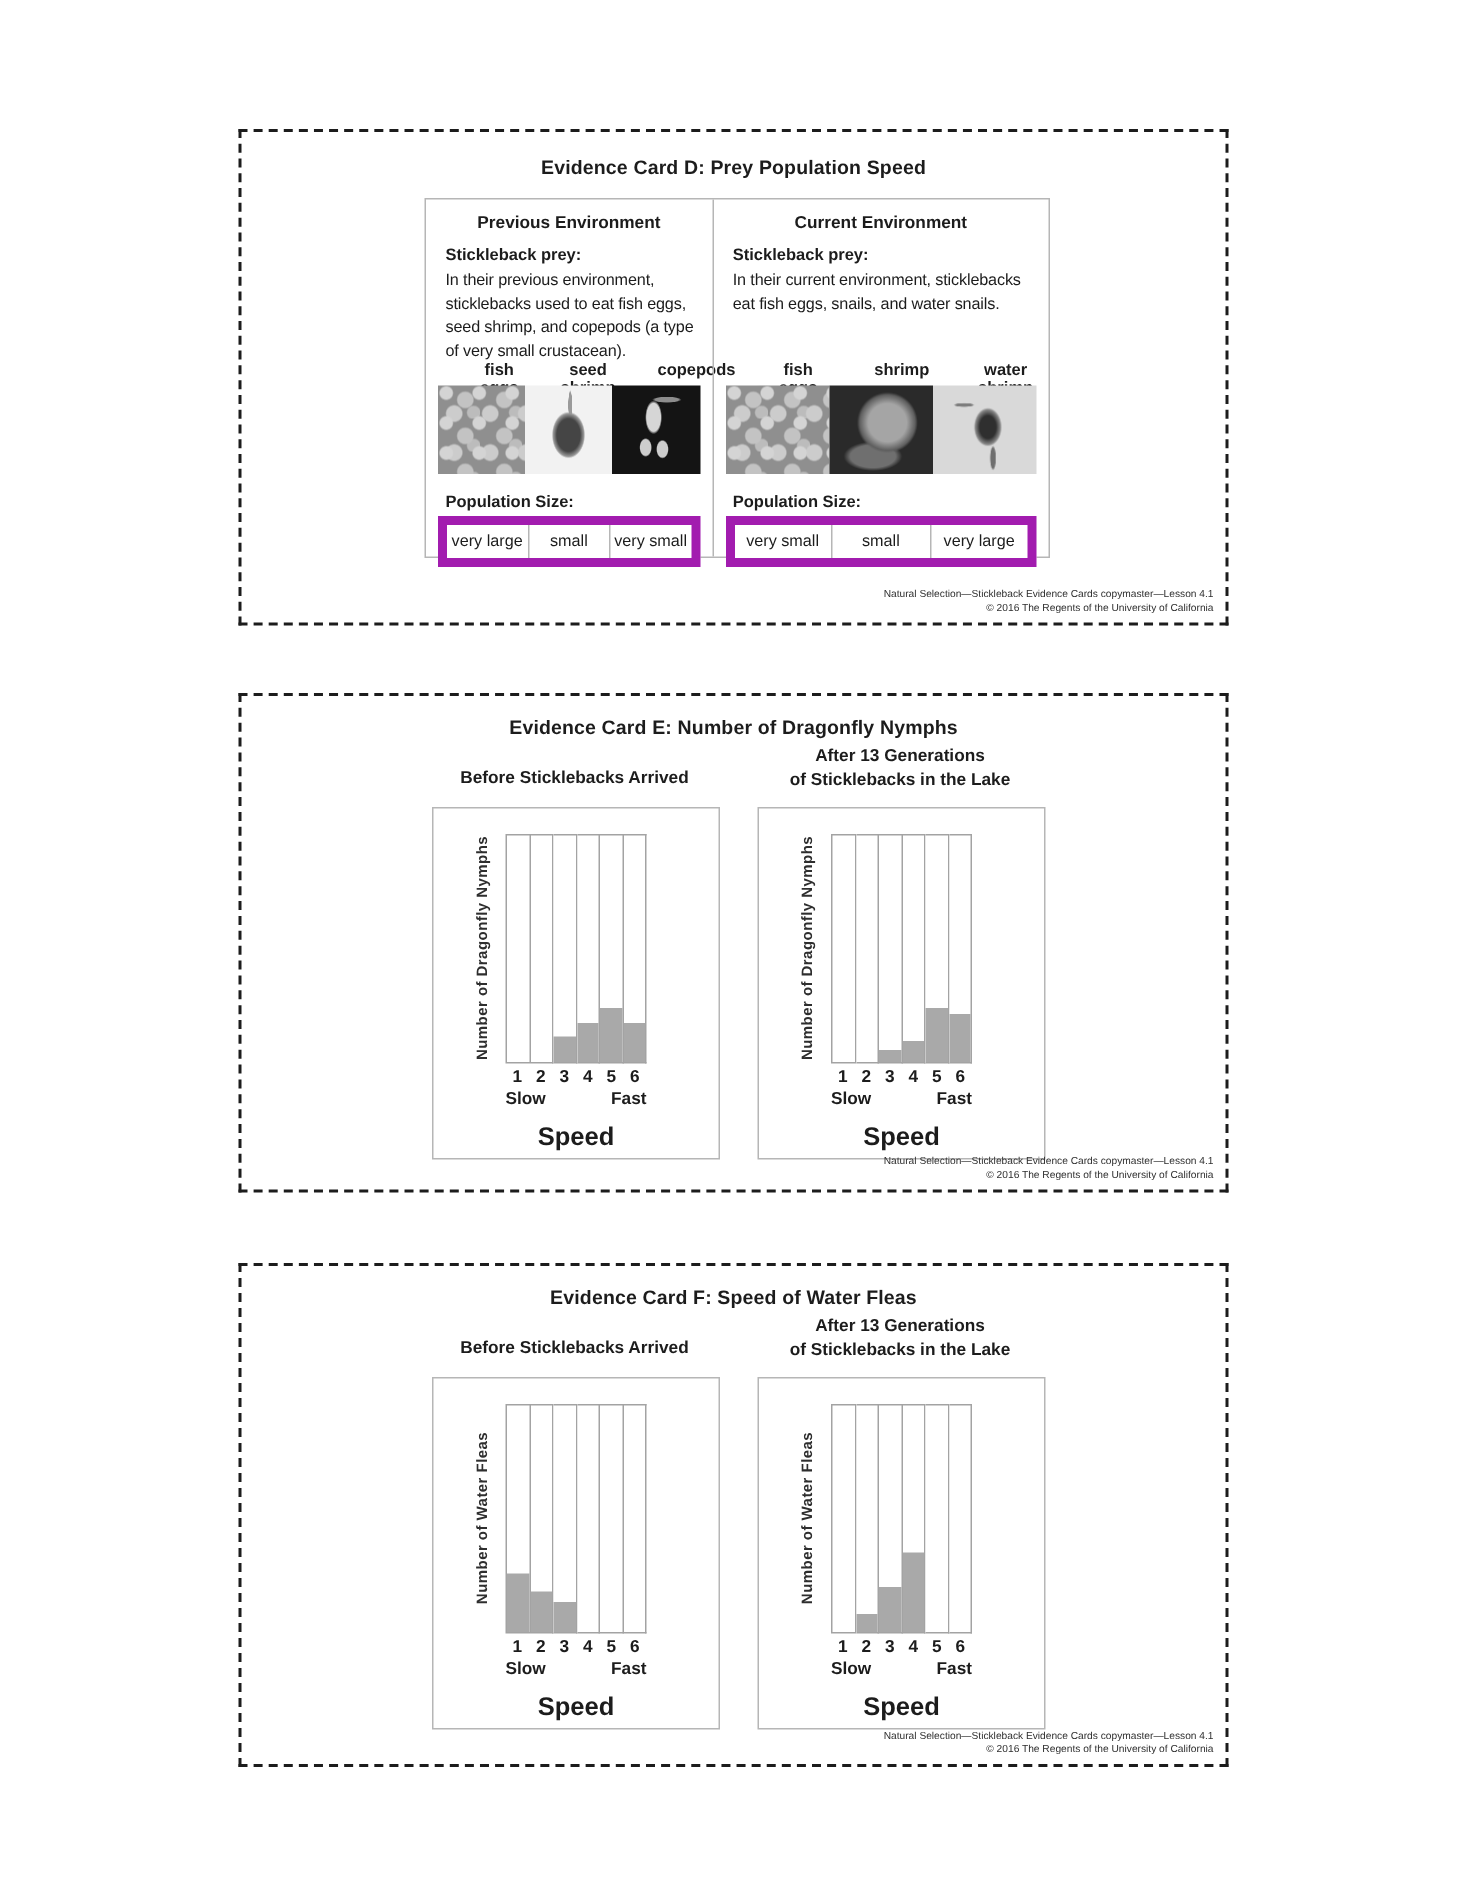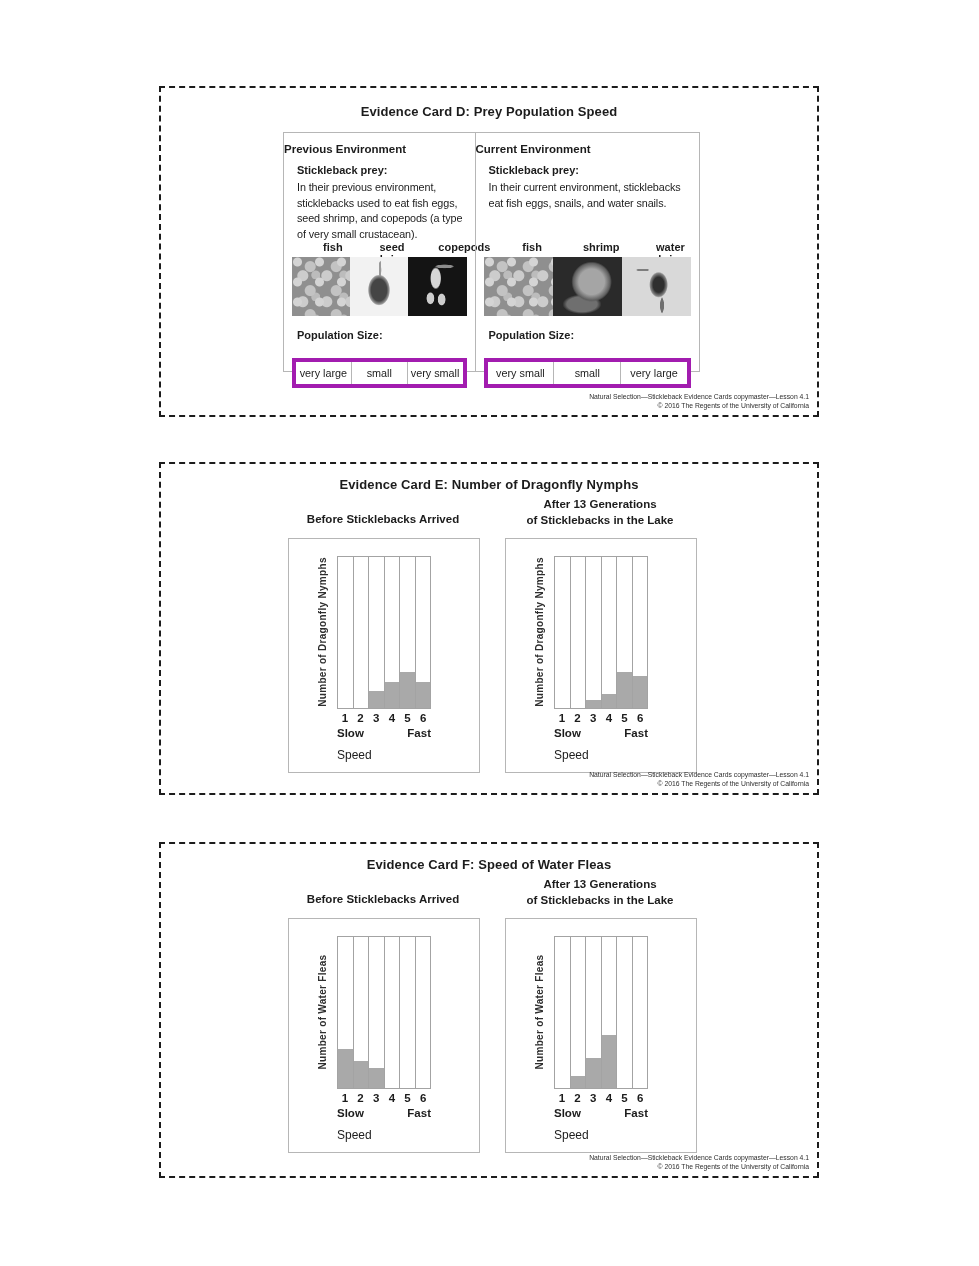--- a/index.html
+++ b/index.html
@@ -13,21 +13,21 @@
 
   .card-title{position:absolute;left:0;right:0;text-align:center;font-size:13px;font-weight:bold;letter-spacing:.1px;}
   #card-d .card-title{top:16px;}
   #card-e .card-title{top:13px;}
   #card-f .card-title{top:13px;}
 
   
   .dbox{position:absolute;left:122px;top:44px;width:415px;height:238px;border:1px solid #b6b6b6;display:flex;}
   .dcol{position:relative;width:50%;}
   .dcol + .dcol{border-left:1px solid #b6b6b6;padding-left:33px;}
-  .chead{position:absolute;top:10px;left:0;right:0;font-weight:bold;font-size:11.5px;}
+  .chead{position:absolute;top:10px;left:0;right:0;text-align:center;font-weight:bold;font-size:11.5px;}
   .preyhead{position:absolute;top:31px;left:13px;font-weight:bold;font-size:11px;}
   .preytext{position:absolute;top:47px;left:13px;right:9px;font-size:10.8px;line-height:15.5px;letter-spacing:-.1px;}
   .preylabels{position:absolute;top:108px;left:8px;right:8px;display:flex;font-weight:bold;font-size:11px;}
   .preylabels span{flex:1;text-align:center;margin-left:28px;}
   .photos{position:absolute;top:124px;left:8px;right:8px;height:59px;display:flex;}
   .photo{flex:1;}
   .ph-eggs{background-color:#8f8f8f;
     background-image:
       radial-gradient(circle at 25% 25%, #d4d4d4 0 4px, rgba(0,0,0,0) 5px),
       radial-gradient(circle at 70% 40%, #c3c3c3 0 5px, rgba(0,0,0,0) 6px),
@@ -47,40 +47,40 @@
   .ph-snail{background:
       radial-gradient(circle 22px at 56% 42%, #a5a5a5 0 58%, #5e5e5e 84%, rgba(0,0,0,0) 92%),
       radial-gradient(ellipse 26px 13px at 42% 80%, #6f6f6f 0 58%, rgba(0,0,0,0) 75%),
       #2a2a2a;}
   .ph-flea{background:
       radial-gradient(ellipse 13px 18px at 53% 47%, #2f2f2f 0 42%, #868686 64%, rgba(0,0,0,0) 72%),
       radial-gradient(ellipse 3px 12px at 58% 82%, #6f6f6f 0 55%, rgba(0,0,0,0) 70%),
       radial-gradient(ellipse 10px 2px at 30% 22%, #7d7d7d 0 55%, rgba(0,0,0,0) 70%),
       #d9d9d9;}
   .pophead{position:absolute;top:196px;left:13px;font-weight:bold;font-size:11px;}
-  .poptable{position:absolute;top:211px;left:8px;right:8px;height:22px;border:4px solid #a21caf;display:flex;background:#fff;margin-top:14px;}
+  .poptable{position:absolute;top:211px;left:8px;right:8px;height:22px;border:6px solid #a21caf;display:flex;background:#fff;}
   .poptable span{flex:1;text-align:center;font-size:10.8px;line-height:22px;border-right:1px solid #b6b6b6;}
   .poptable span:last-child{border-right:none;}
 
   
   .chart-head{position:absolute;text-align:center;font-weight:bold;font-size:11.5px;line-height:15.5px;}
   .left-head{left:127px;width:190px;top:48px;}
   .right-head{left:344px;width:190px;top:33px;}
   .chartbox{position:absolute;top:74px;width:190px;height:233px;border:1px solid #b6b6b6;background:#fff;}
   .cb-left{left:127px;}
   .cb-right{left:344px;}
   .cols{position:absolute;left:48px;top:17px;width:94px;height:153px;display:flex;}
   .col{flex:1;border:1px solid #a3a3a3;border-left-width:0;display:flex;align-items:flex-end;background:#fff;}
   .col:first-child{border-left-width:1px;}
   .bar{width:100%;}
   .ylab{position:absolute;top:93px;left:33px;transform:translate(-50%,-50%) rotate(-90deg);white-space:nowrap;font-size:10px;font-weight:600;letter-spacing:.3px;color:#2e2e2e;}
   .ticks{position:absolute;left:48px;top:173px;width:94px;display:flex;font-weight:bold;font-size:11.5px;}
   .ticks span{flex:1;text-align:center;}
   .slowfast{position:absolute;left:48px;top:188px;width:94px;display:flex;justify-content:space-between;font-weight:bold;font-size:11.5px;}
-  .speed{position:absolute;left:48px;top:209px;width:94px;font-weight:normal;font-size:12px;}
+  .speed{position:absolute;left:48px;top:209px;width:94px;text-align:center;font-weight:bold;font-size:17px;}
 
   .cfoot{position:absolute;right:8px;bottom:5px;text-align:right;font-size:6.8px;line-height:9px;color:#2e2e2e;}
 </style>
 </head>
 <body>
 
 <div id="page">
 
   <div class="evcard" id="card-d">
     <div class="card-title">Evidence Card D: Prey Population Speed</div>

